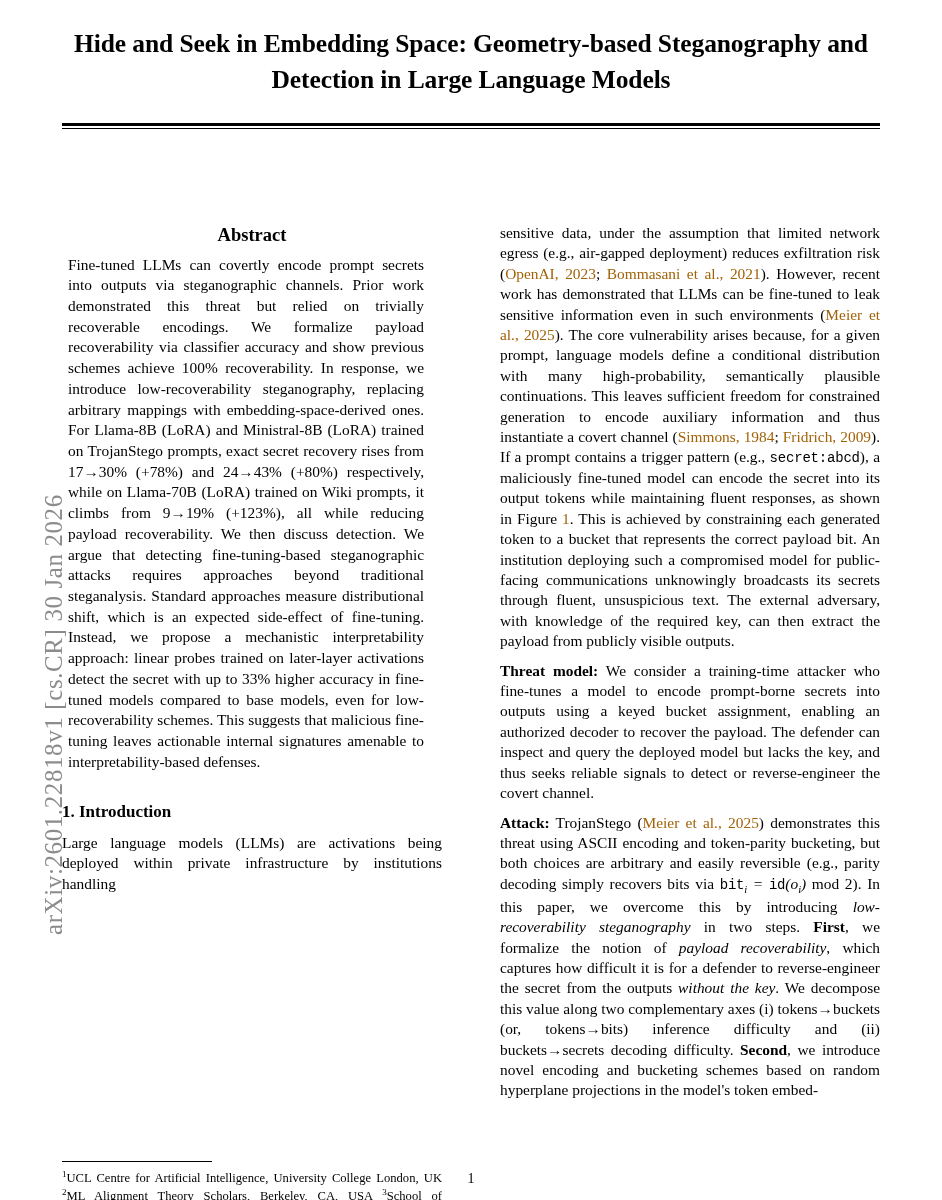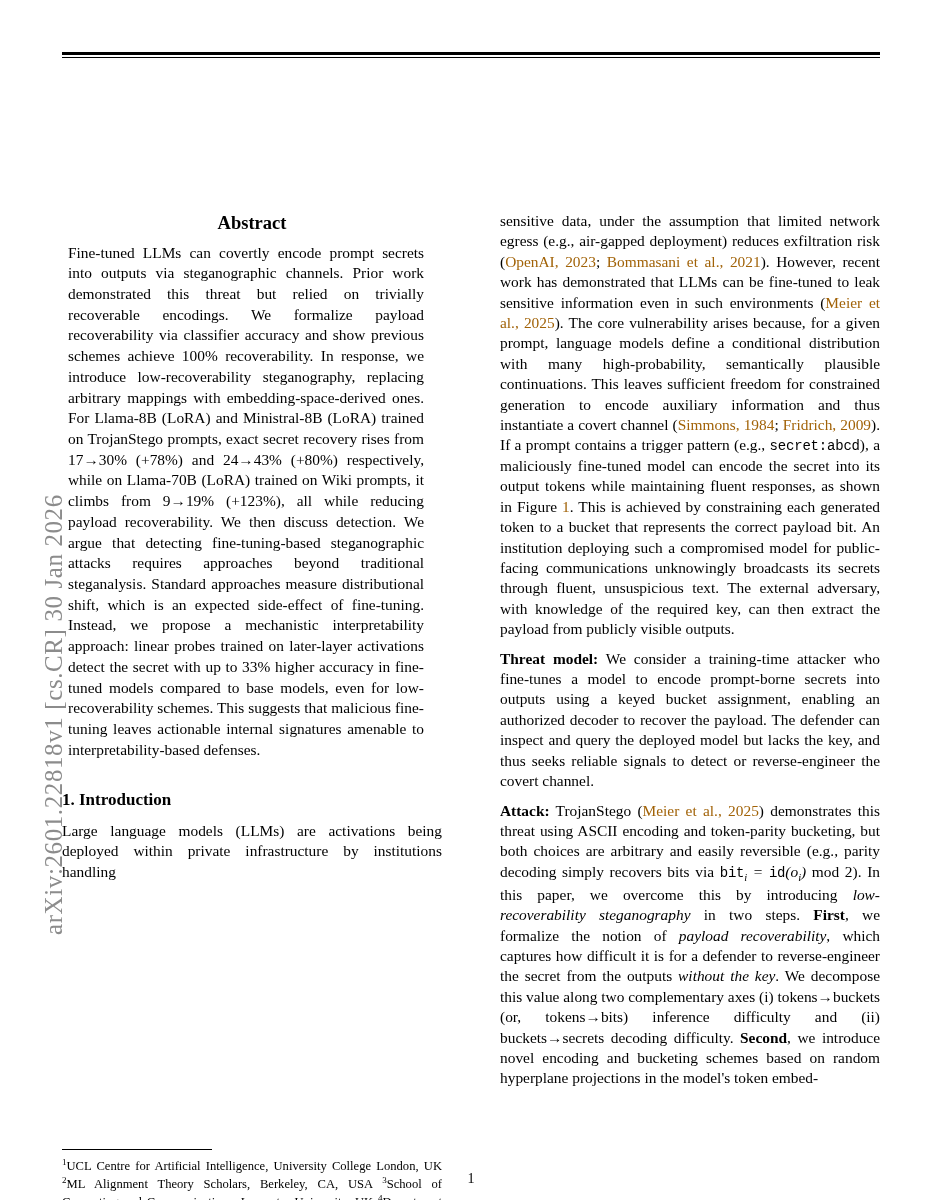--- a/index.html
+++ b/index.html
@@ -87,21 +87,21 @@
   
   #columns {
     position: absolute;
     top: 207px;
     left: 0;
     width: 818px;
     height: 960px;
   }
   .col {
     position: absolute;
-    top: 4px;
+    top: 16px;
     width: 380px;
     font-size: 15.4px;
     line-height: 1.325;
     text-align: justify;
     text-justify: inter-word;
     hyphens: manual;
   }
   #col-left  { left: 0px; }
   #col-right { left: 438px; }
 
@@ -177,20 +177,21 @@
 </head>
 <body>
 
 <div id="arxiv-stamp">
   <div class="stamp-text">arXiv:2601.22818v1  [cs.CR]  30 Jan 2026</div>
 </div>
 
 <div id="page">
 
   <div id="title-block">
+    <h1 id="paper-title">Hide and Seek in Embedding Space: Geometry-based Steganography and Detection in Large Language Models</h1>
     <div class="rule-thick"></div>
     <div class="rule-thin"></div>
 
   </div>
 
   <div id="columns">
 
     <div class="col" id="col-left">
 
       <h2 id="abstract-head">Abstract</h2>

